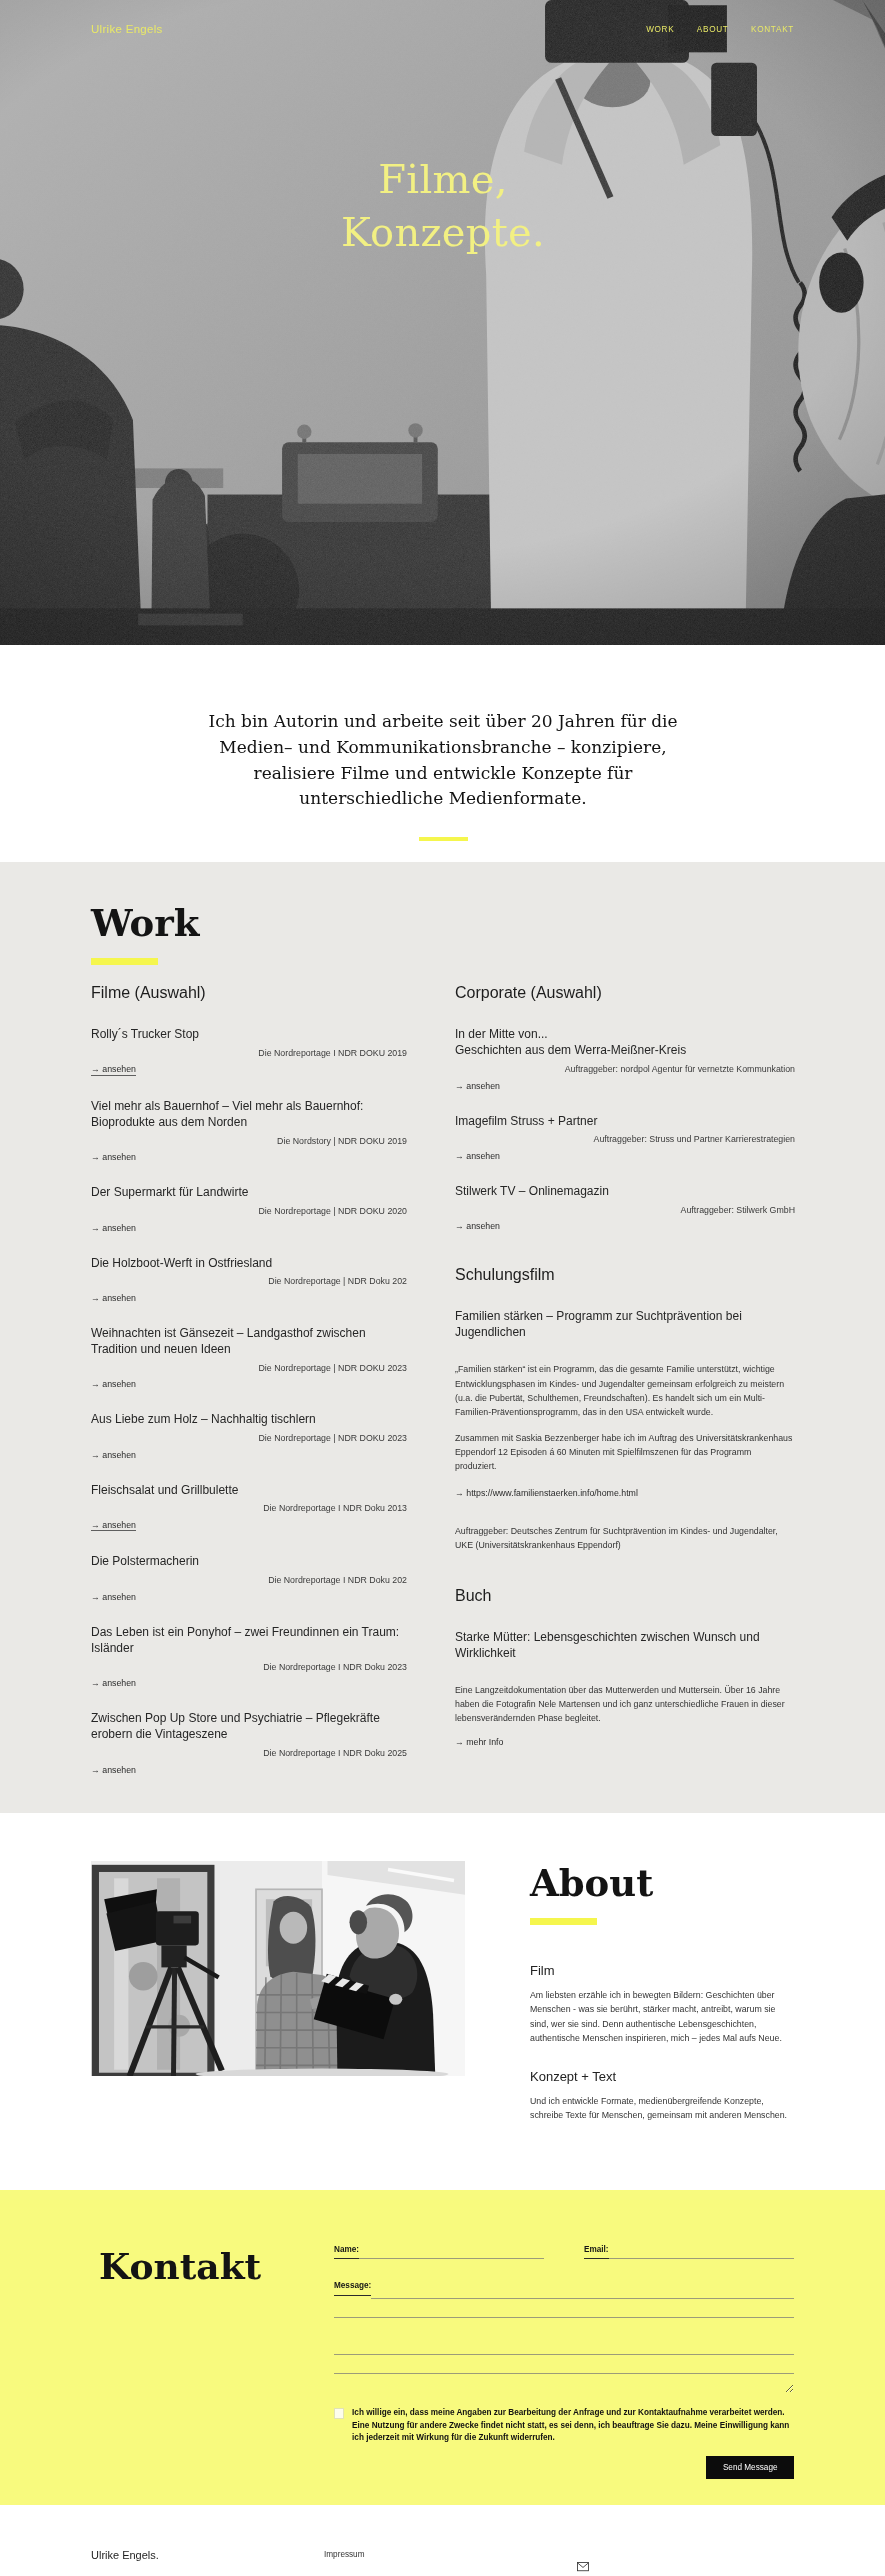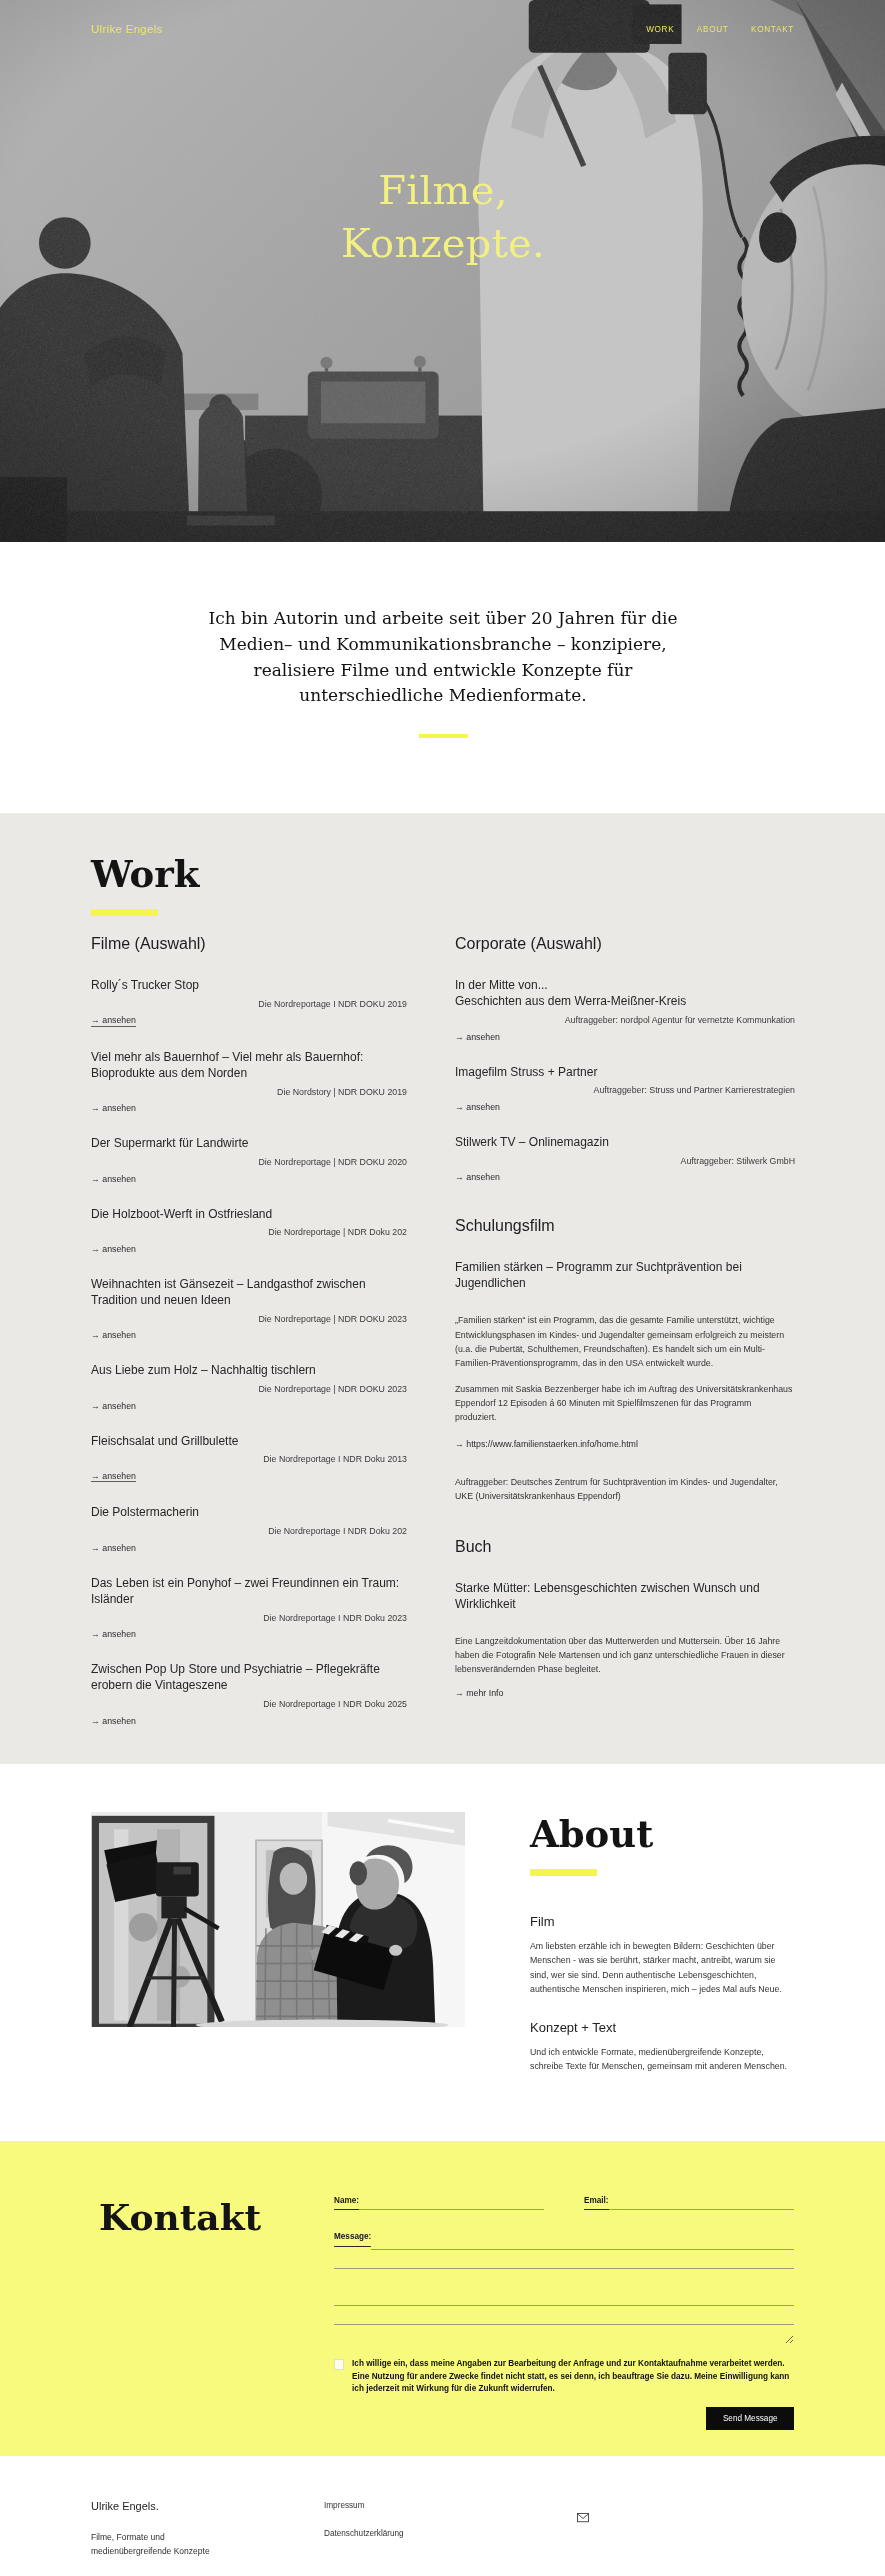--- a/index.html
+++ b/index.html
@@ -1,32 +1,32 @@
 <!DOCTYPE html>
 <html lang="de" style="font-size:8.8px"><head>
 <meta charset="utf-8">
 <title>Ulrike Engels</title>
 <style>
   * { margin:0; padding:0; box-sizing:border-box; }
   html { background:#ffffff; }
   body { width:886px; margin:0 auto; font-family:"Liberation Sans","DejaVu Sans",sans-serif; color:#1c1c1c; background:#fff; }
 
   
-  .hero { position:relative; height:542px; overflow:hidden; background:#9a9a9a; }
+  .hero { position:relative; height:645px; overflow:hidden; background:#9a9a9a; }
   .hero .scene { position:absolute; inset:0; width:100%; height:100%; display:block; }
   .topbar { position:absolute; top:23px; left:91px; right:92px; display:flex; justify-content:space-between; align-items:center; z-index:5; }
   .logo { font-size:11.5px; letter-spacing:0.3px; color:#e9e967; text-decoration:none; font-weight:400; }
   .nav a { margin-left:20px; font-size:8.2px; letter-spacing:0.7px; color:#e9e967; text-decoration:none; }
-  .hero-title { position:absolute; top:164px; left:0; right:0; z-index:4; text-align:center;
+  .hero-title { position:absolute; top:153px; left:0; right:0; z-index:4; text-align:center;
     font-family:"DejaVu Serif","Liberation Serif",serif; font-weight:500;
     font-size:40px; line-height:1.33; color:#f2f083; letter-spacing:0.3px; }
   .hero-title span { display:block; }
 
   
-  .intro { background:#fff; height:271px; padding-top:64px; text-align:center; }
+  .intro { background:#fff; height:217px; padding-top:64px; text-align:center; }
   .intro p { width:505px; margin:0 auto; font-family:"DejaVu Serif","Liberation Serif",serif;
     font-size:17px; line-height:1.52; color:#121212; font-weight:500; }
   .divider { width:49px; height:3.8px; background:#f5f64d; margin:25px auto 0; }
 
   
   .work { background:#eae9e6; min-height:920px; padding:41px 91px 16.5px; }
   .section-title { font-family:"DejaVu Serif","Liberation Serif",serif; font-weight:600;
     font-size:37px; color:#141414; line-height:1.1; }
   .bar { width:67px; height:7.1px; background:#f5f64d; margin-top:14.3px; }
   .work-grid { display:grid; grid-template-columns:316px 1fr; column-gap:48px; margin-top:19px; }

